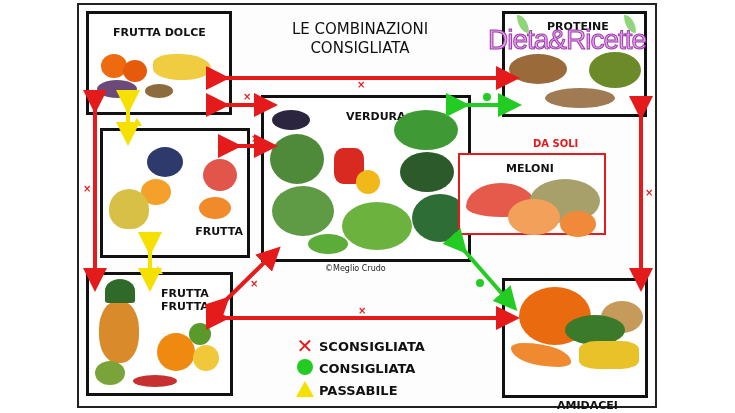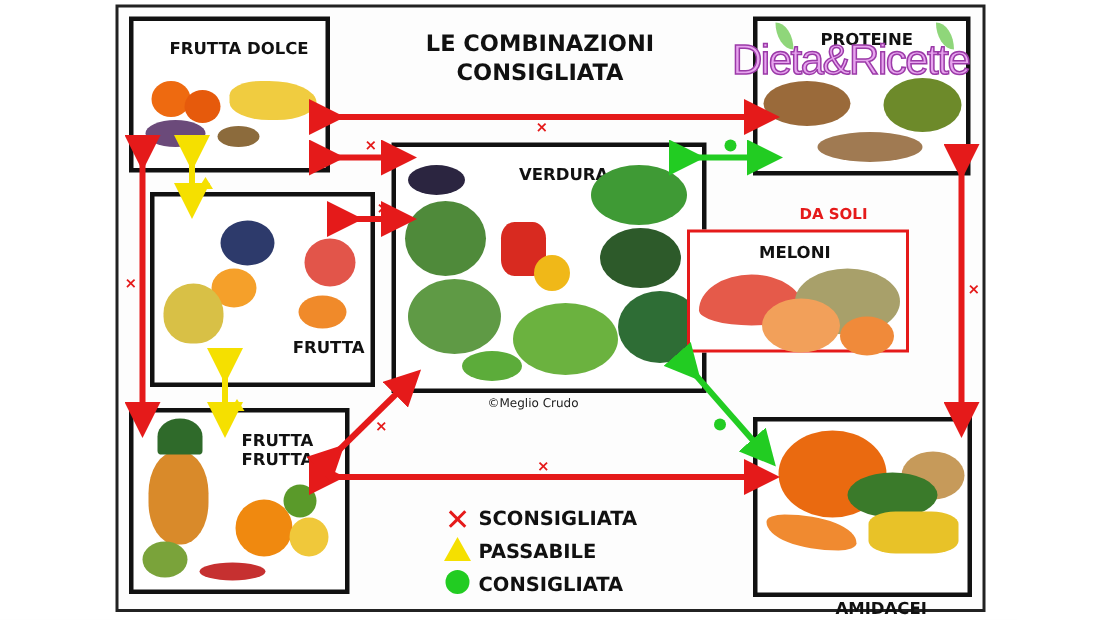--- a/index.html
+++ b/index.html
@@ -1,42 +1,42 @@
 <!DOCTYPE html>
 <html><head>
 <meta charset="utf-8">
 <style>
   html,body{margin:0;padding:0;}
   body{width:735px;height:413px;background:#fff;position:relative;overflow:hidden;font-family:"DejaVu Sans",sans-serif;}
   .frame{position:absolute;left:77px;top:3px;width:580px;height:405px;border:2px solid #222;background:#fdfdfd;box-sizing:border-box;}
   .box{position:absolute;border:3px solid #111;background:#fff;box-sizing:border-box;}
   .box.red{border:2px solid #e51a1a;}
   .lbl{position:absolute;font-weight:bold;color:#111;font-size:11px;line-height:13px;}
-  .title{position:absolute;left:270px;top:20px;width:180px;text-align:center;font-weight:bold;font-size:15px;line-height:19px;color:#111;}
+  .title{position:absolute;left:270px;top:20px;width:180px;text-align:center;font-weight:normal;font-size:15px;line-height:19px;color:#111;}
   .food{position:absolute;border-radius:50%;}
   .wm{position:absolute;left:488px;top:24px;font-size:28px;color:#e7a4ee;font-family:Liberation Sans, sans-serif;-webkit-text-stroke:1px #9b3aa8;letter-spacing:-1px;}
   .leaf{position:absolute;width:12px;height:18px;background:#8fd67a;border-radius:0 100% 0 100%;}
   .legend{position:absolute;left:295px;top:335px;}
   .legend-row{display:flex;align-items:center;height:22px;font-weight:bold;font-size:13px;color:#111;}
   .legend-row .ic{width:20px;display:inline-block;text-align:center;margin-right:4px;}
   .copy{position:absolute;left:325px;top:264px;font-size:8px;color:#222;}
   .dasoli{position:absolute;left:533px;top:138px;font-weight:bold;color:#e51a1a;font-size:10px;}
   svg.arrows{position:absolute;left:0;top:0;}
 </style>
 </head>
 <body>
 
 <div class="frame"></div>
 
 <div class="title">
   <div>LE COMBINAZIONI</div>
   <div>CONSIGLIATA</div>
 </div>
 
-<div class="box" style="left:86px;top:11px;width:134px;height:104px;">
+<div class="box" style="left:86px;top:11px;width:146px;height:104px;">
   <div class="lbl" style="left:24px;top:12px;">FRUTTA DOLCE</div>
   <div class="food" style="left:12px;top:40px;width:26px;height:24px;background:#ee6a10;"></div>
   <div class="food" style="left:34px;top:46px;width:24px;height:22px;background:#e65a0c;"></div>
   <div class="food" style="left:8px;top:66px;width:40px;height:18px;background:#6b4a7a;"></div>
   <div class="food" style="left:64px;top:40px;width:58px;height:26px;background:#f0cc40;border-radius:40% 60% 50% 50%;"></div>
   <div class="food" style="left:56px;top:70px;width:28px;height:14px;background:#8c6b3c;"></div>
 </div>
 
 <div class="box" style="left:100px;top:128px;width:150px;height:130px;">
   <div class="food" style="left:44px;top:16px;width:36px;height:30px;background:#2d3a6b;"></div>
@@ -150,20 +150,20 @@
   <path d="M137,118 l5,8 h-10 z" fill="#f5e000"></path>
   <path d="M158,266 l5,8 h-10 z" fill="#f5e000"></path>
 </svg>
 
 <div class="legend">
   <div class="legend-row">
     <span class="ic" style="color:#e51a1a;font-size:20px;font-weight:bold;">✕</span>
     <span>SCONSIGLIATA</span>
   </div>
   <div class="legend-row">
+    <span class="ic"><span style="display:inline-block;width:16px;height:16px;border-radius:50%;background:#22cc22;"></span></span>
+    <span>CONSIGLIATA</span>
+  </div>
+  <div class="legend-row">
     <span class="ic"><span style="display:inline-block;width:0;height:0;border-left:9px solid transparent;border-right:9px solid transparent;border-bottom:16px solid #f5e000;"></span></span>
     <span>PASSABILE</span>
-  </div>
-  <div class="legend-row">
-    <span class="ic"><span style="display:inline-block;width:16px;height:16px;border-radius:50%;background:#22cc22;"></span></span>
-    <span>CONSIGLIATA</span>
   </div>
 </div>
 
 </body></html>

